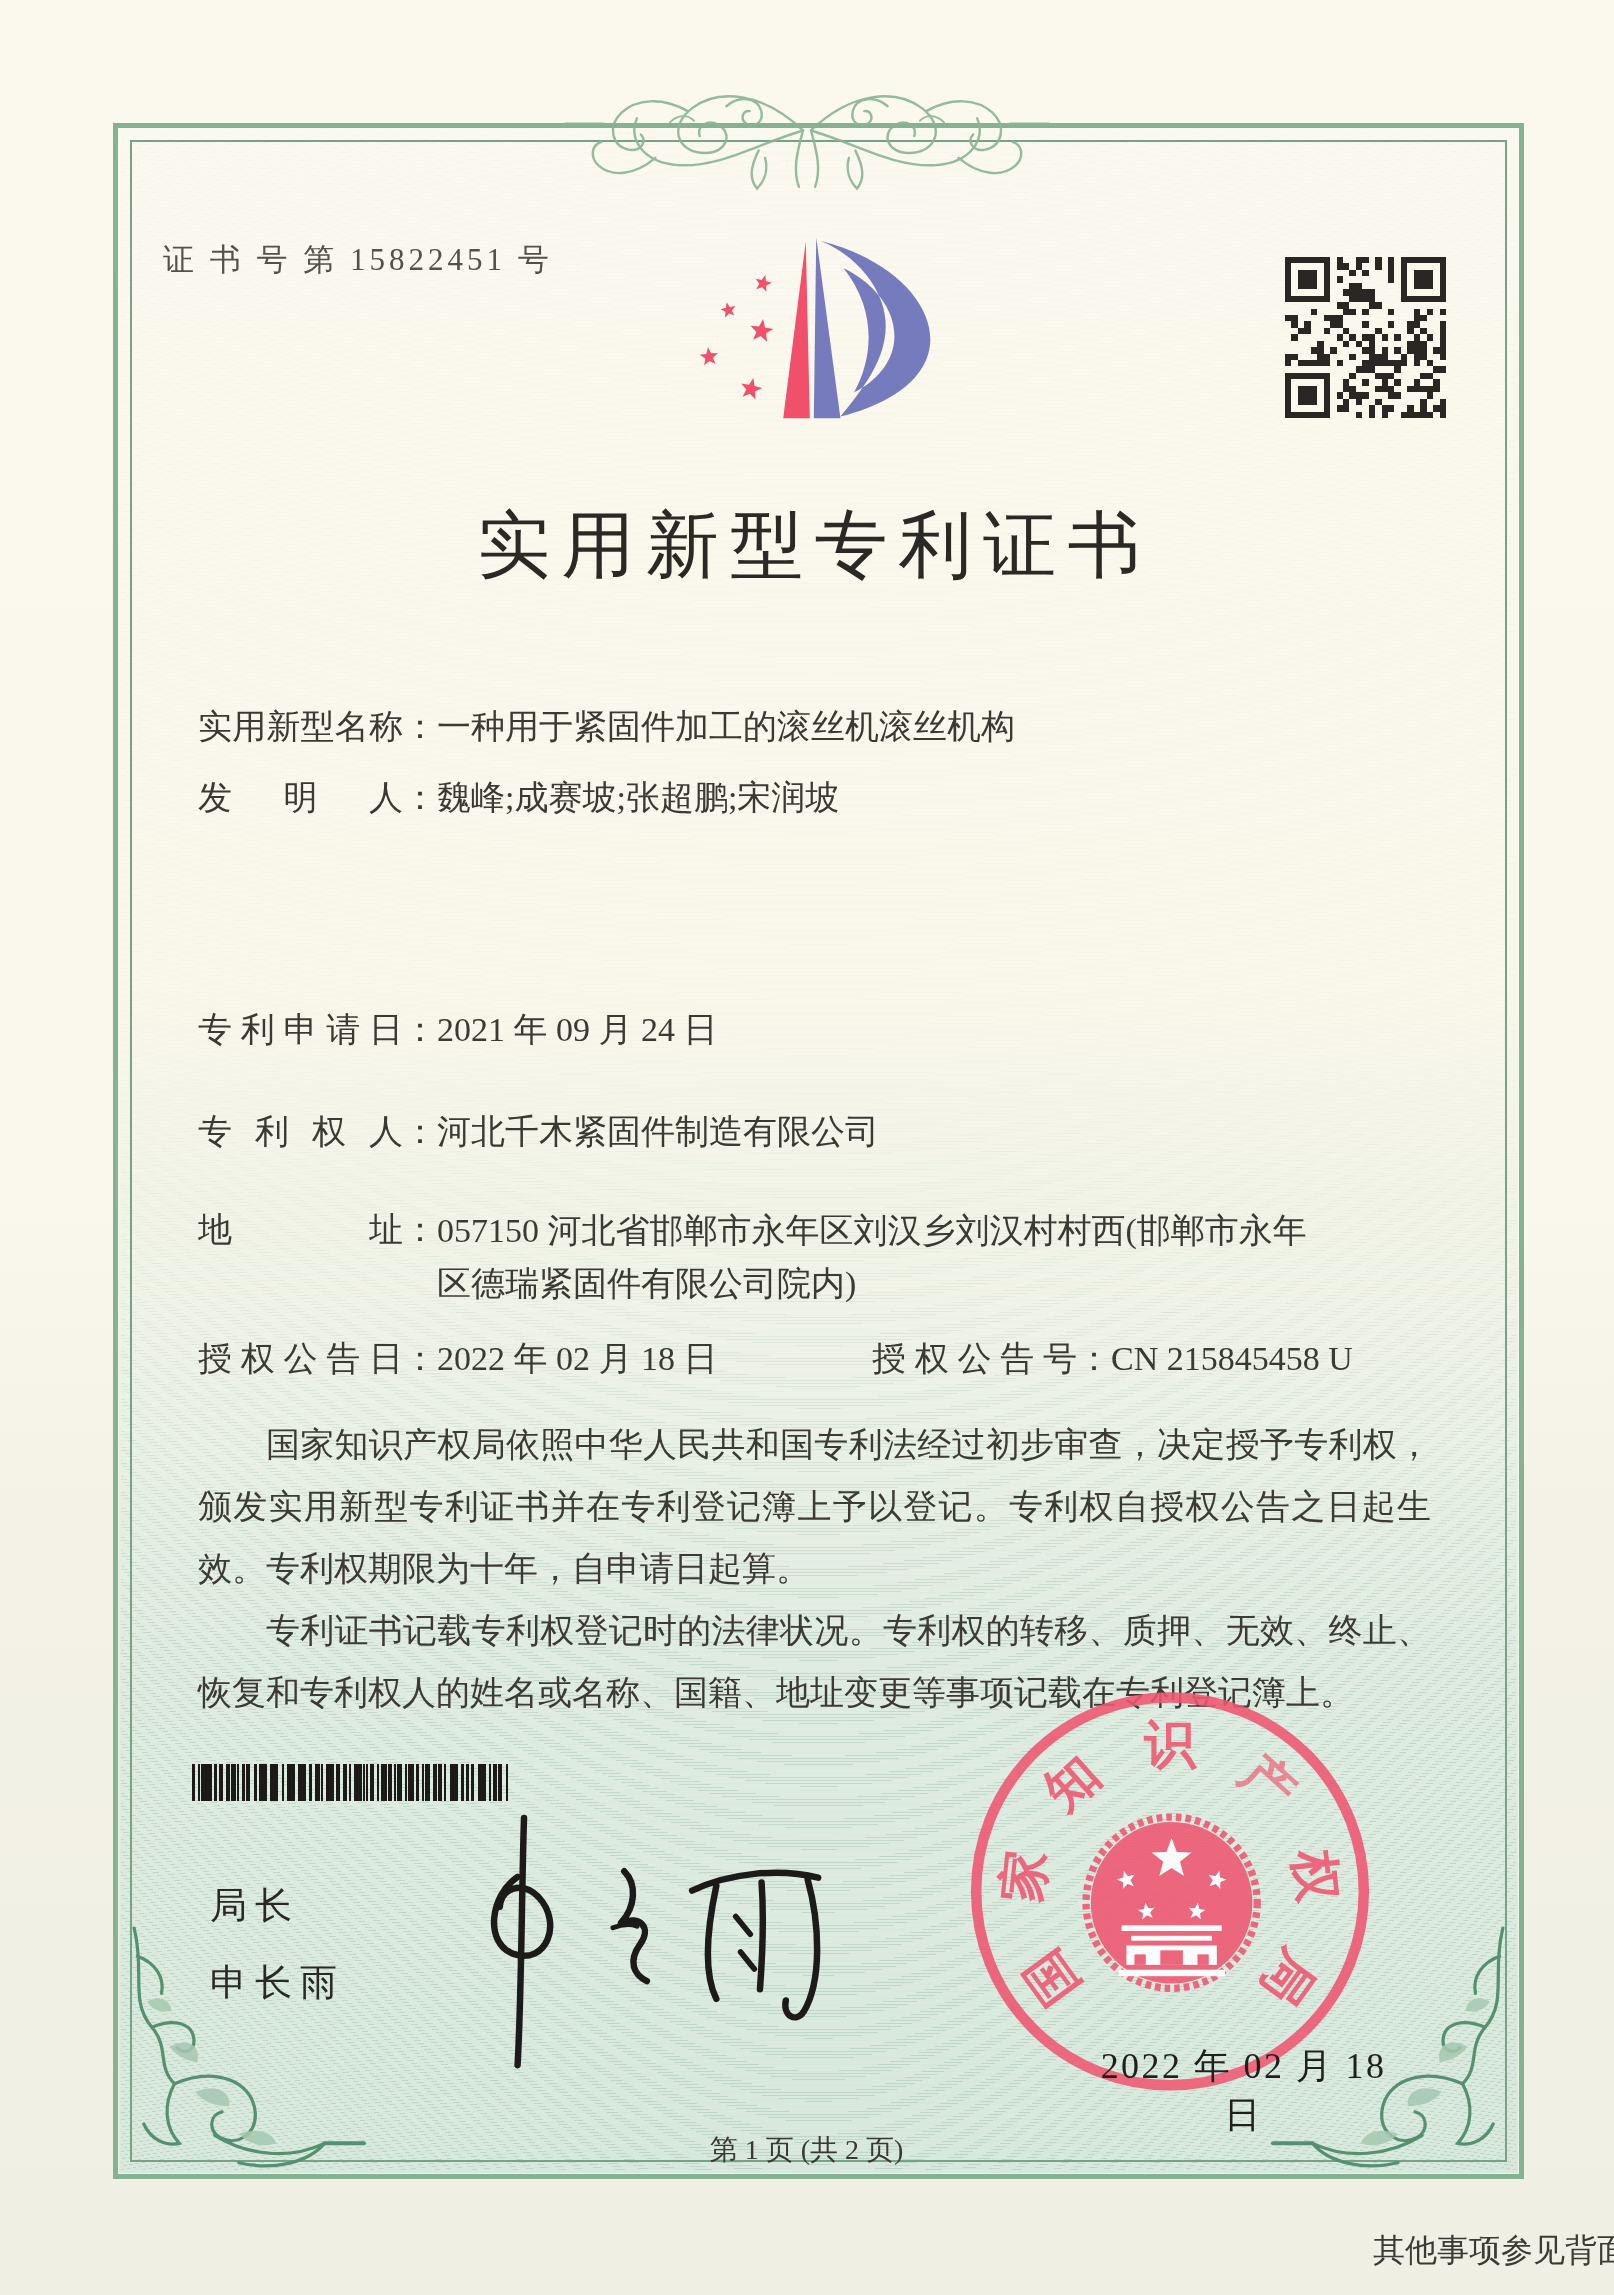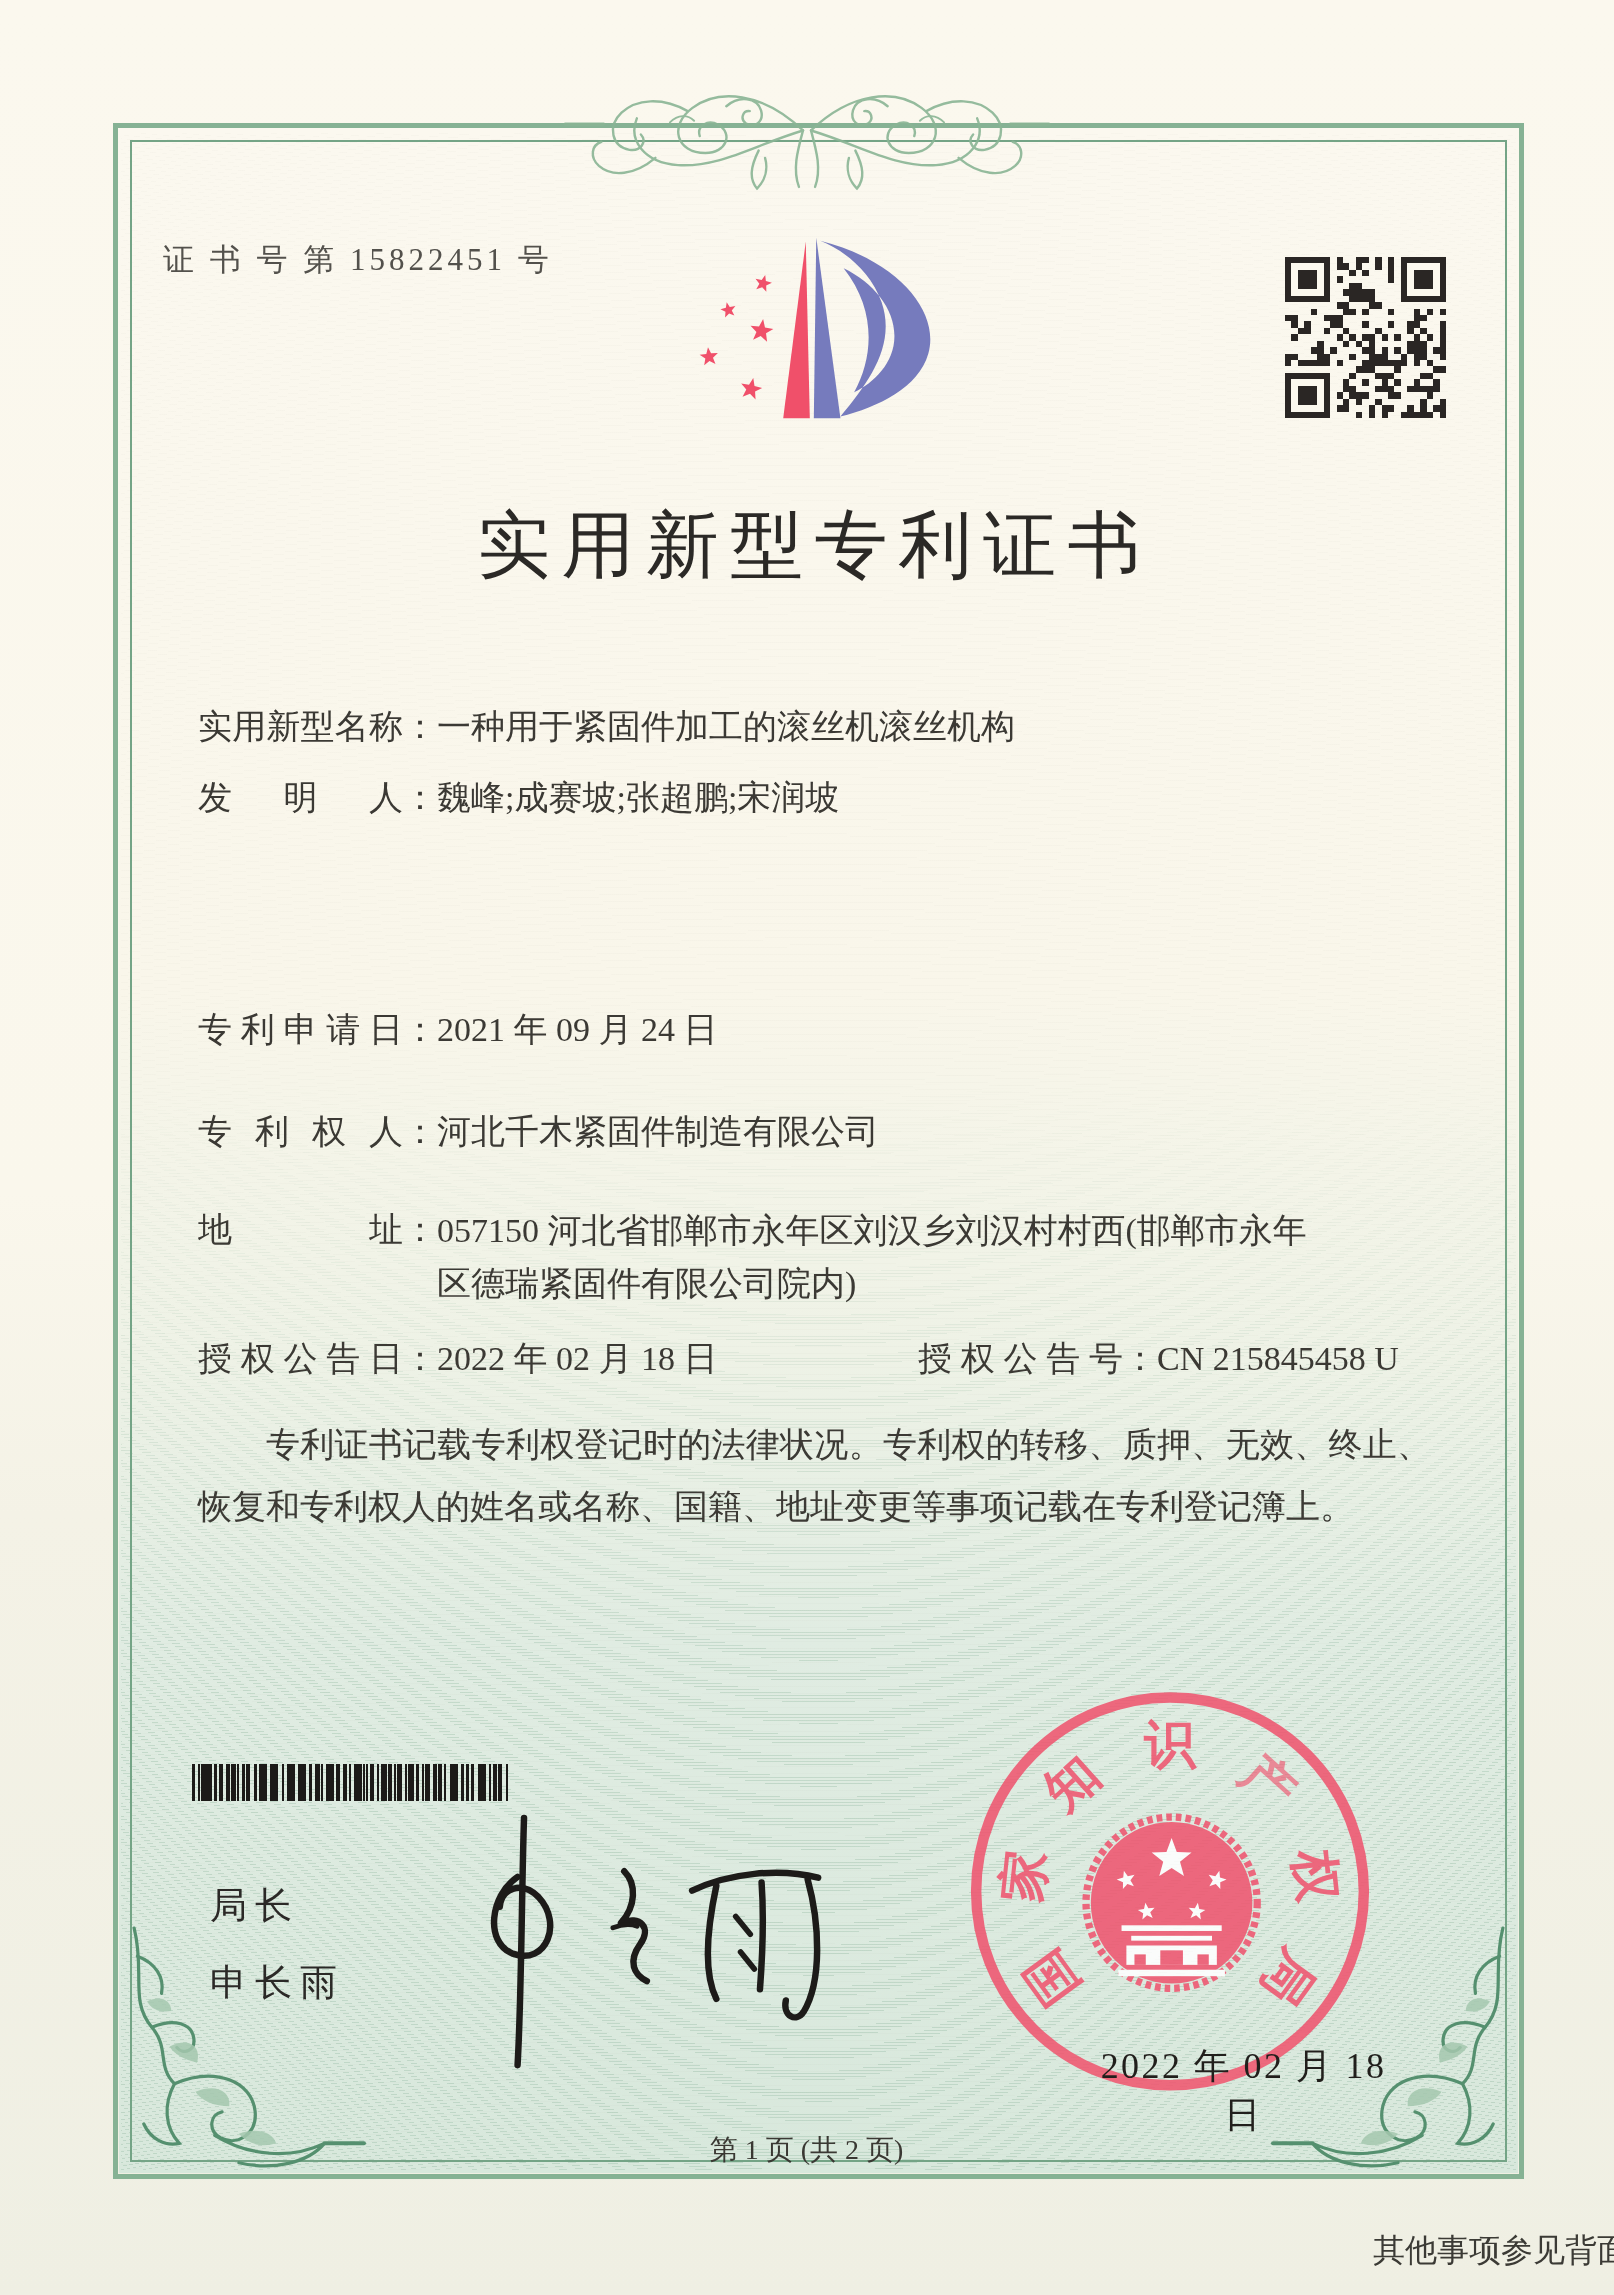--- a/index.html
+++ b/index.html
@@ -32,21 +32,21 @@
     border:2.4px solid #74a486;}
   
   .cert-no{position:absolute; left:163px; top:239px; font-size:31px; letter-spacing:4px; color:#53514c;}
   .title{position:absolute; left:0; right:0; top:497px; text-align:center;
     font-size:73px; font-weight:normal; letter-spacing:11.3px; color:#2b2926;}
   .field{position:absolute; left:198px; width:1259px; font-size:34px; color:#3b3934; line-height:52px;}
   .flabel{display:inline-block; width:205px; text-align:justify; text-align-last:justify; vertical-align:top;}
   .fsep{display:inline-block; width:34px; vertical-align:top;}
   .fvalue{display:inline-block; width:952px; vertical-align:top;}
   .fvalue.addr{width:884px; line-height:53px;}
-  .grant-no-pair{position:absolute; left:720px; top:0;}
+  .grant-no-pair{position:absolute; left:674px; top:0;}
   .paras{position:absolute; left:198px; top:1414px; width:1233px;}
   .paras p{margin:0; font-size:34px; line-height:62px; text-indent:2em; text-align:justify; color:#3c3a35;}
   .officer{position:absolute; left:210px; top:1881px;
     font-family:"Liberation Sans","DejaVu Sans",sans-serif; color:#2b2927;}
   .officer .role{font-size:37px; letter-spacing:8px;}
   .officer .name{font-size:37px; letter-spacing:8px; margin-top:27.4px;}
   .seal-date{position:absolute; left:1082px; top:2042px; width:323px; text-align:center;
     font-size:36px; letter-spacing:2.4px; color:#211f1c;}
   .page-info{position:absolute; left:0; right:16px; top:2131px; text-align:center; font-size:28px; color:#3a3833;}
   .footer-note{position:absolute; left:0; right:0; top:2229px; text-align:right; font-size:32px; color:#3b3a35;}
@@ -354,20 +354,21 @@
   </div>
 
   <div class="field" style="top:1333px">
     <span class="flabel">授权公告日</span><span class="fsep">：</span><span>2022 年 02 月 18 日</span>
     <span class="grant-no-pair">
       <span class="flabel">授权公告号</span><span class="fsep">：</span><span>CN 215845458 U</span>
     </span>
   </div>
 
   <div class="paras">
+    <p>国家知识产权局依照中华人民共和国专利法经过初步审查，决定授予专利权，颁发实用新型专利证书并在专利登记簿上予以登记。专利权自授权公告之日起生效。专利权期限为十年，自申请日起算。</p>
     <p>专利证书记载专利权登记时的法律状况。专利权的转移、质押、无效、终止、恢复和专利权人的姓名或名称、国籍、地址变更等事项记载在专利登记簿上。</p>
   </div>
 
   <div class="barcode"></div>
 
   <div class="officer">
     <div class="role">局长</div>
     <div class="name">申长雨</div>
   </div>
 

